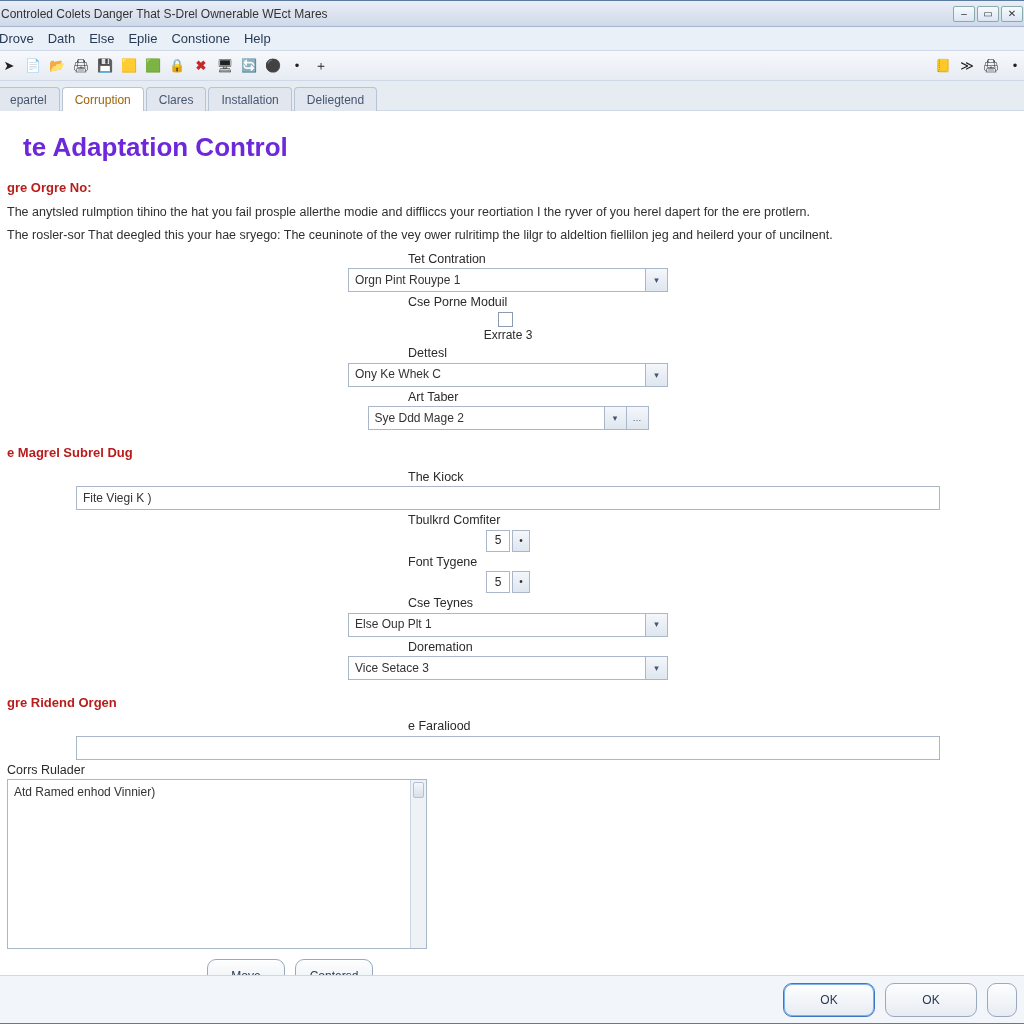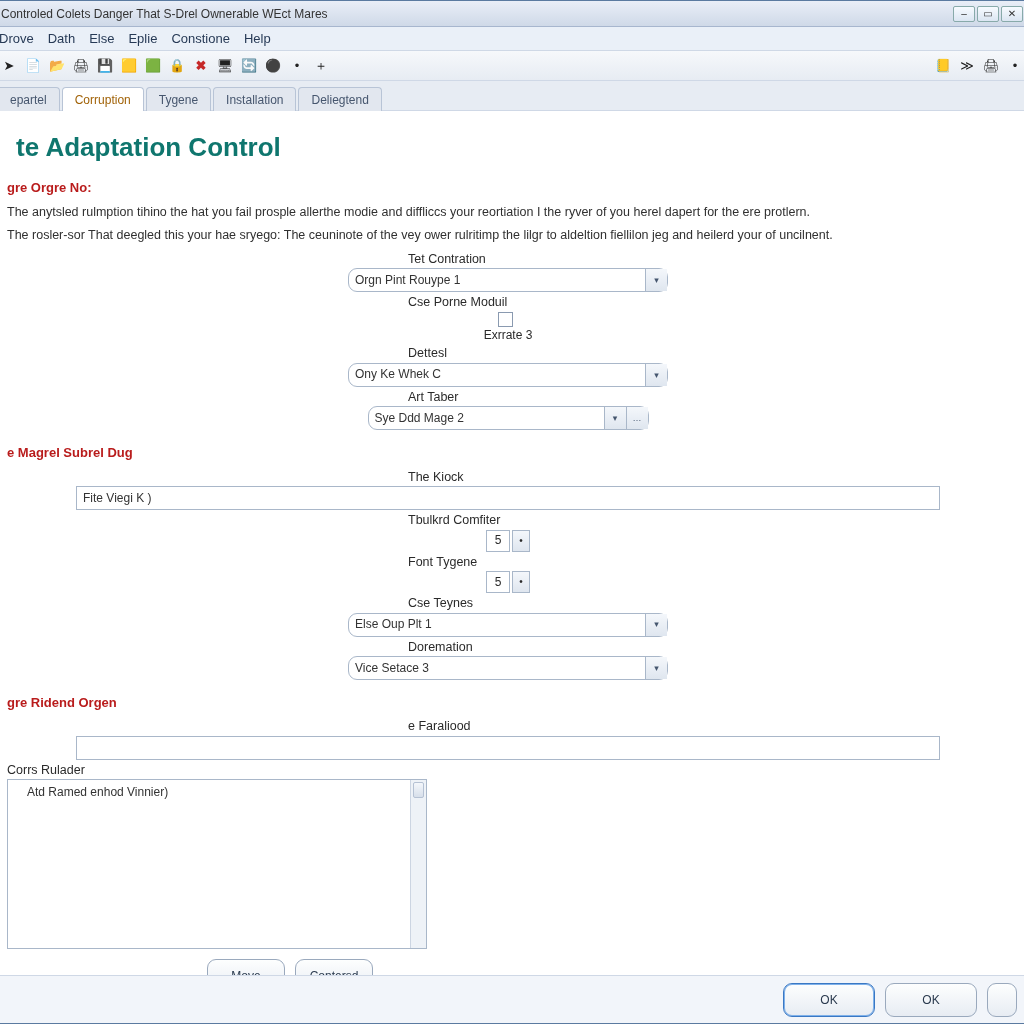--- a/index.html
+++ b/index.html
@@ -94,22 +94,22 @@
     flex:1;
     background:#ffffff;
     padding:14px 22px 0 14px;
     overflow:auto;
     color:#2a2a2a;
     line-height:1.4;
   }
   h1.page-title {
     font-size:26px;
     font-weight:600;
-    margin:4px 0 12px 9px;
-    color:#0f766e;
+    margin:4px 0 12px 16px;
+    color:#6d28d9;
   }
   .section-head {
     font-weight:600;
     font-size:13px;
     margin:14px 0 6px 0;
     color:#b91c1c;
   }
   .desc { font-size:12.5px; color:#303030; margin-bottom:6px; max-width:990px;}
   .form-row {
     display:flex;
@@ -125,21 +125,21 @@
   }
   .select, .textinput {
     height:24px;
     border:1px solid #a9b7c9;
     background:#fff;
     padding:2px 6px;
     font-size:12px;
     color:#333;
     display:flex;align-items:center;
   }
-  .select { position:relative; padding-right:26px;border-radius:9px;}
+  .select { position:relative; padding-right:26px;}
   .select .caret {
     position:absolute; right:0; top:0; bottom:0; width:22px;
     border-left:1px solid #a9b7c9;
     background:linear-gradient(#f4f7fb,#dfe6ef);
     display:flex;align-items:center;justify-content:center;
     font-size:9px;color:#45566e;
   }
   .w300{width:320px;} .wfull{width:864px;}
   .checkbox {
     width:15px;height:15px;border:1px solid #8a9ab0;background:#fff;
@@ -153,21 +153,21 @@
     width:24px;height:22px;border:1px solid #a9b7c9;background:#fff;
     display:flex;align-items:center;justify-content:center;font-size:12px;
   }
   .stepper .btn{
     width:18px;height:22px;border:1px solid #a9b7c9;
     background:linear-gradient(#f4f7fb,#dfe6ef);
     display:flex;align-items:center;justify-content:center;font-size:10px;
   }
   .textarea{
     width:420px;height:170px;border:1px solid #a9b7c9;background:#fff;
-    padding:4px 19px;font-size:12px;color:#333;position:relative;
+    padding:4px 6px;font-size:12px;color:#333;position:relative;
   }
   .textarea .scroll{position:absolute;right:0;top:0;bottom:0;width:16px;
     background:#eef2f7;border-left:1px solid #ccd5e2;}
   .textarea .scroll .thumb{position:absolute;left:2px;right:2px;top:2px;height:16px;
     background:linear-gradient(#f4f7fb,#d7dfea);border:1px solid #b5c1d3;border-radius:2px;}
   .btnbar{display:flex;gap:10px;margin-top:10px;margin-left:200px;}
   .pushbtn{
     min-width:78px;height:24px;
     border:1px solid #9aa9bd;
     background:linear-gradient(#fdfefe,#e7ecf3);
@@ -225,21 +225,21 @@
     <span class="spacer"></span>
     <div class="tool">📒</div>
     <div class="tool">≫</div>
     <div class="tool">🖨</div>
     <div class="tool">•</div>
   </div>
 
   <div class="tabbar">
     <div class="tab">epartel</div>
     <div class="tab active">Corruption</div>
-    <div class="tab">Tygene</div>
+    <div class="tab">Clares</div>
     <div class="tab">Installation</div>
     <div class="tab">Deliegtend</div>
   </div>
 
   <div class="content">
     <h1 class="page-title">te Adaptation Control</h1>
 
     <div class="section-head">gre Orgre No:</div>
     <div class="desc">The anytsled rulmption tihino the hat you fail prosple allerthe modie and diffliccs your reortiation I the ryver of you herel dapert for the ere protlern.</div>
     <div class="desc">The rosler-sor That deegled this your hae sryego: The ceuninote of the vey ower rulritimp the lilgr to aldeltion fiellilon jeg and heilerd your of uncilnent.</div>

